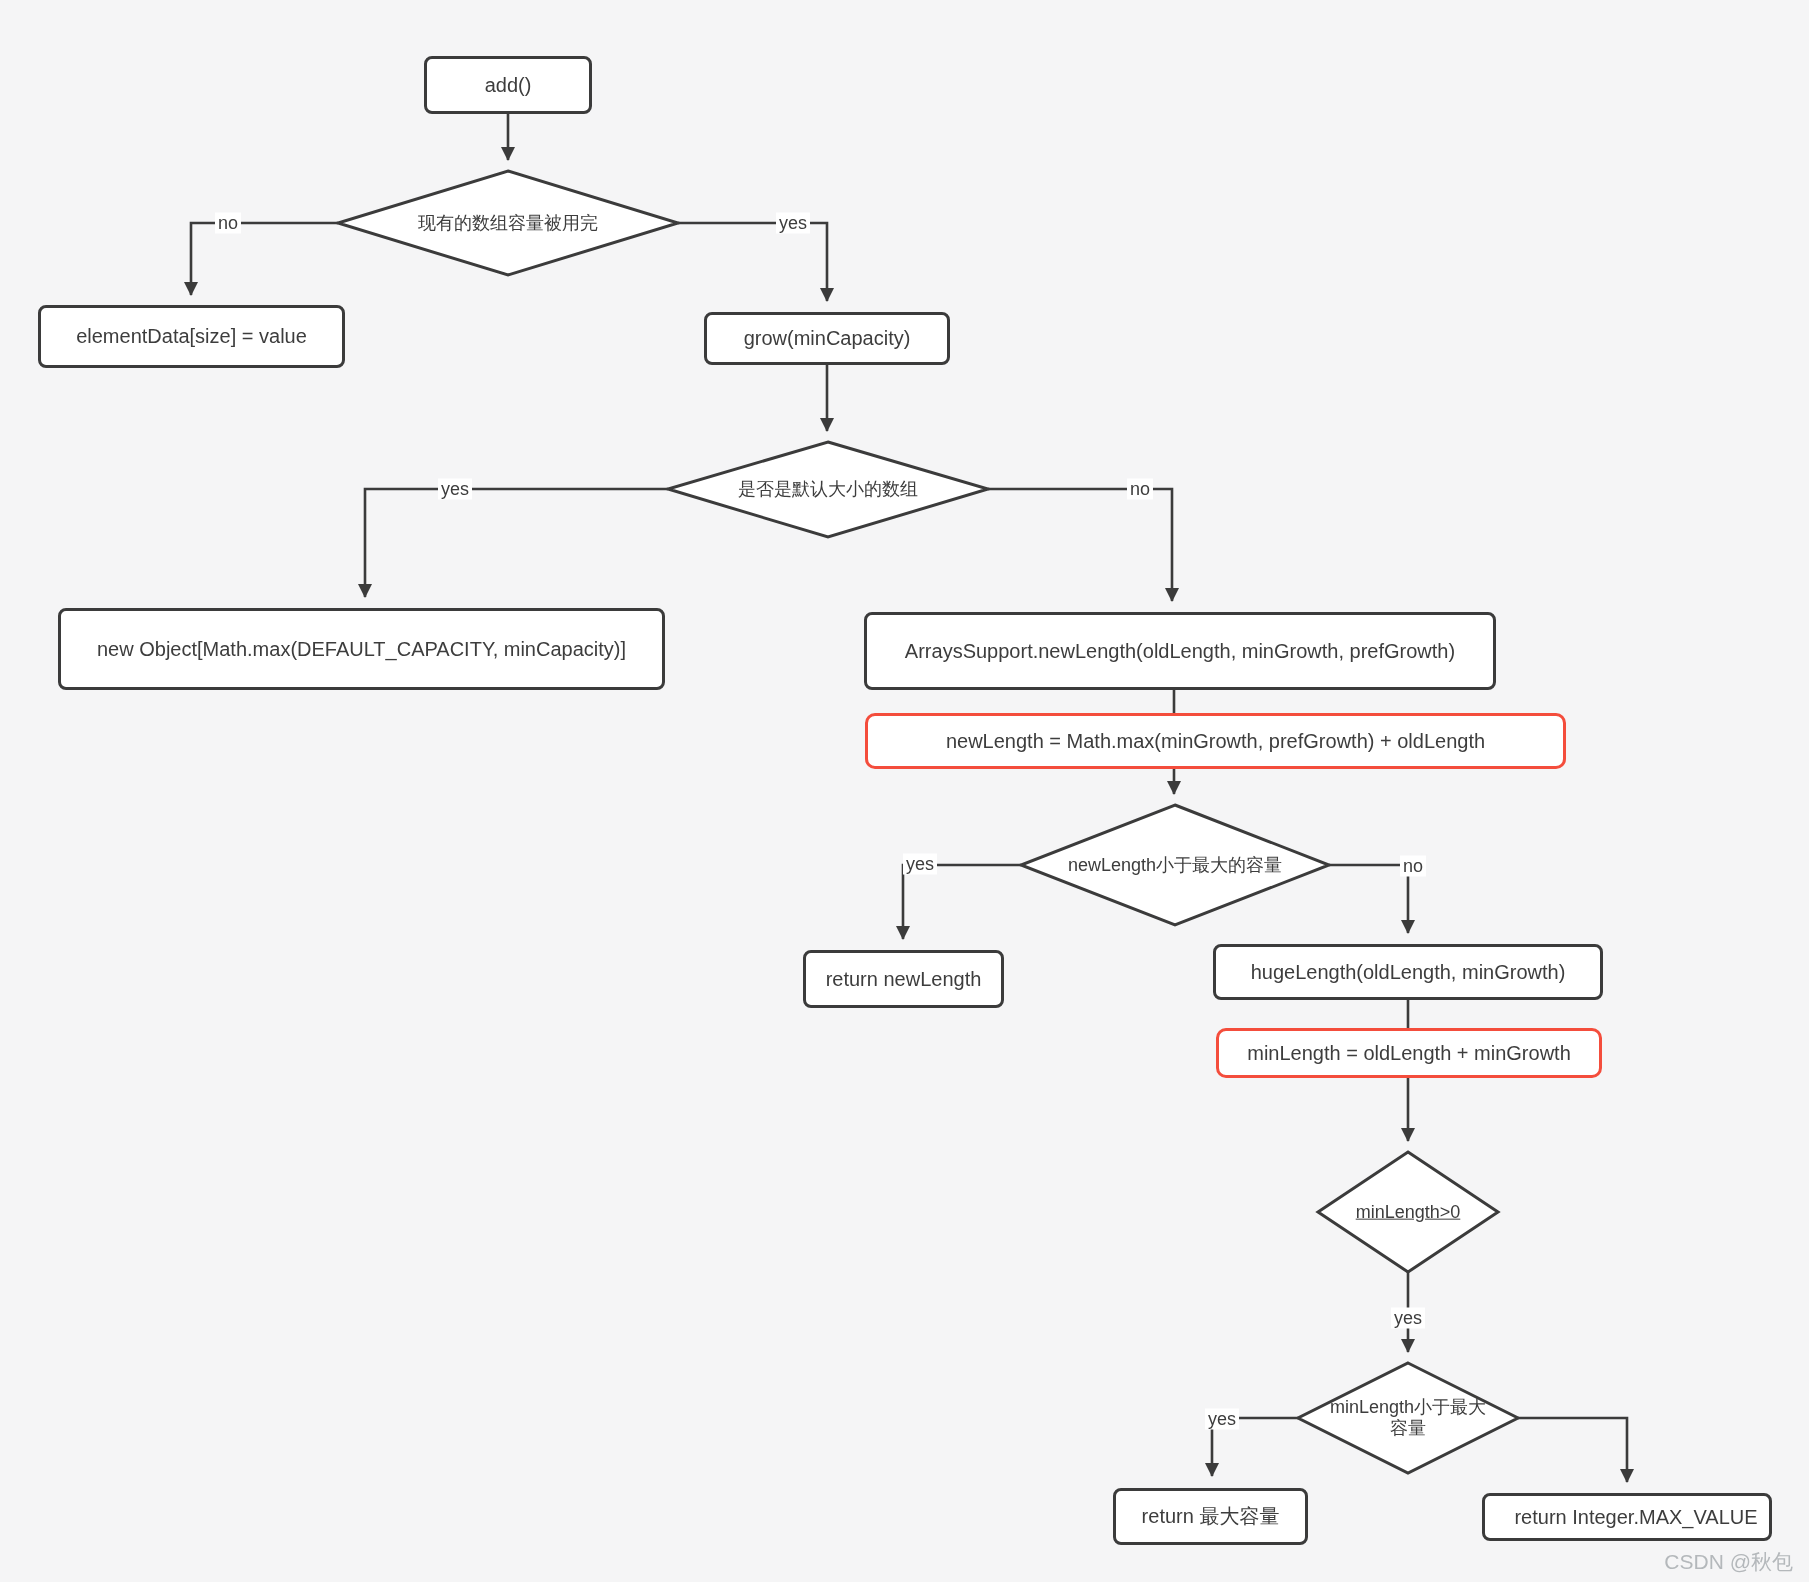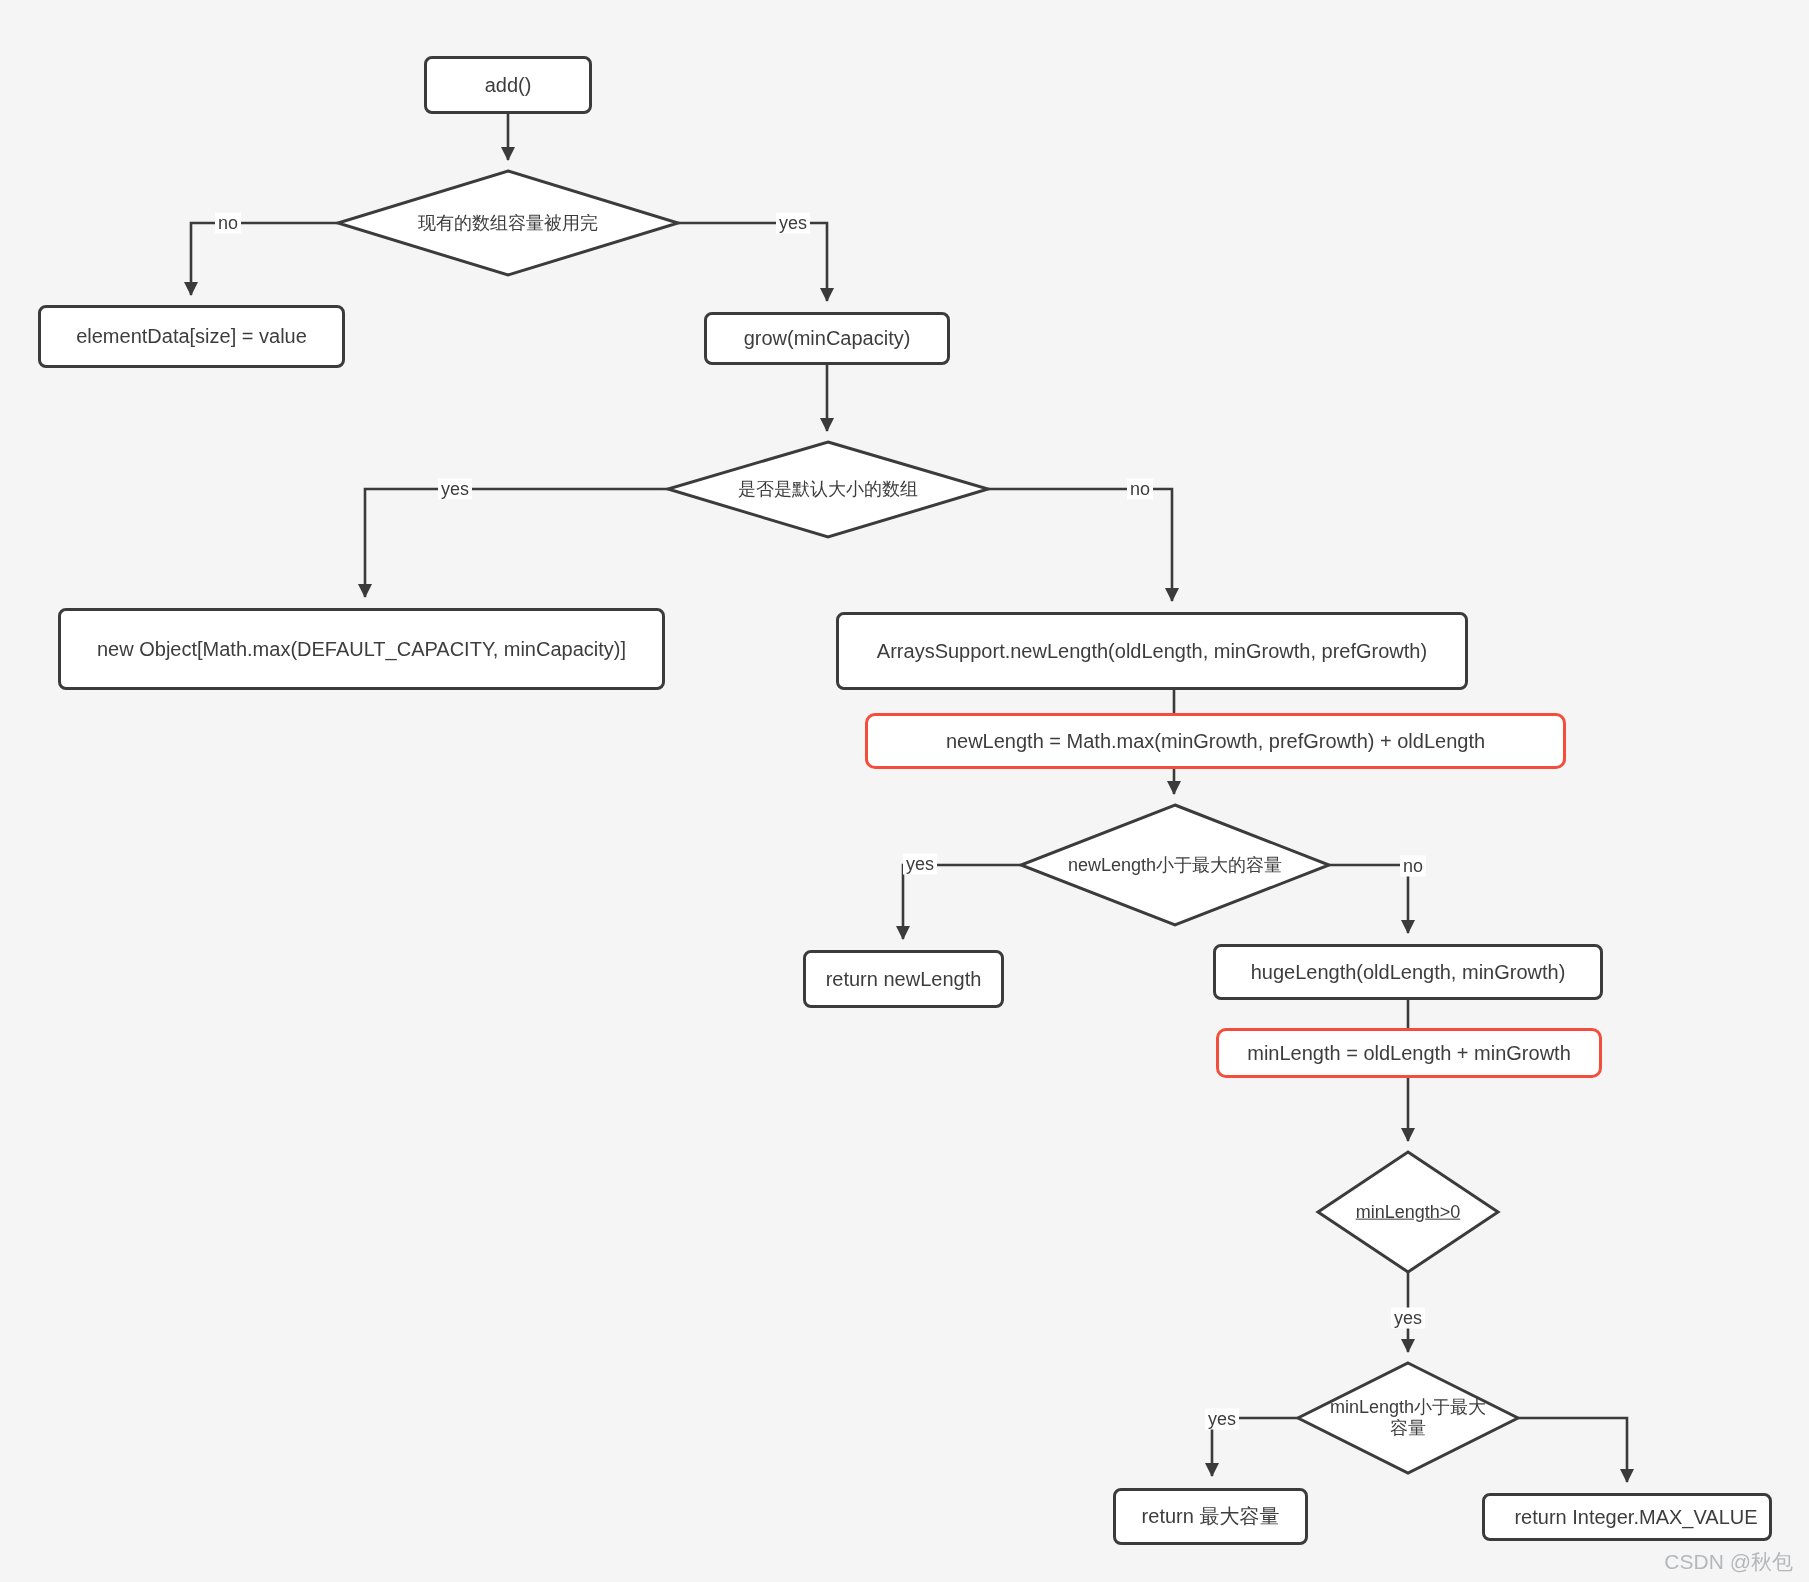--- a/index.html
+++ b/index.html
@@ -96,21 +96,21 @@
   </svg>
 
   <div class="node" style="left:424px;top:38px;width:168px;height:58px;margin-top:18px;">add()</div>
 
   <div class="node" style="left:38px;top:305px;width:307px;height:63px;">elementData[size] = value</div>
 
   <div class="node" style="left:704px;top:312px;width:246px;height:53px;">grow(minCapacity)</div>
 
   <div class="node" style="left:58px;top:608px;width:607px;height:82px;">new Object[Math.max(DEFAULT_CAPACITY, minCapacity)]</div>
 
-  <div class="node" style="left:836px;top:612px;width:632px;height:78px;">ArraysSupport.newLength(oldLength, minGrowth,  prefGrowth)</div>
+  <div class="node" style="left:864px;top:612px;width:632px;height:78px;">ArraysSupport.newLength(oldLength, minGrowth,  prefGrowth)</div>
 
   <div class="node red" style="left:865px;top:713px;width:701px;height:56px;">newLength = Math.max(minGrowth, prefGrowth) + oldLength</div>
 
   <div class="node" style="left:803px;top:950px;width:201px;height:58px;">return newLength</div>
 
   <div class="node" style="left:1213px;top:944px;width:390px;height:56px;">hugeLength(oldLength,  minGrowth)</div>
 
   <div class="node red" style="left:1216px;top:1028px;width:386px;height:50px;">minLength = oldLength + minGrowth</div>
 
   <div class="node" style="left:1113px;top:1488px;width:195px;height:57px;">return 最大容量</div>

